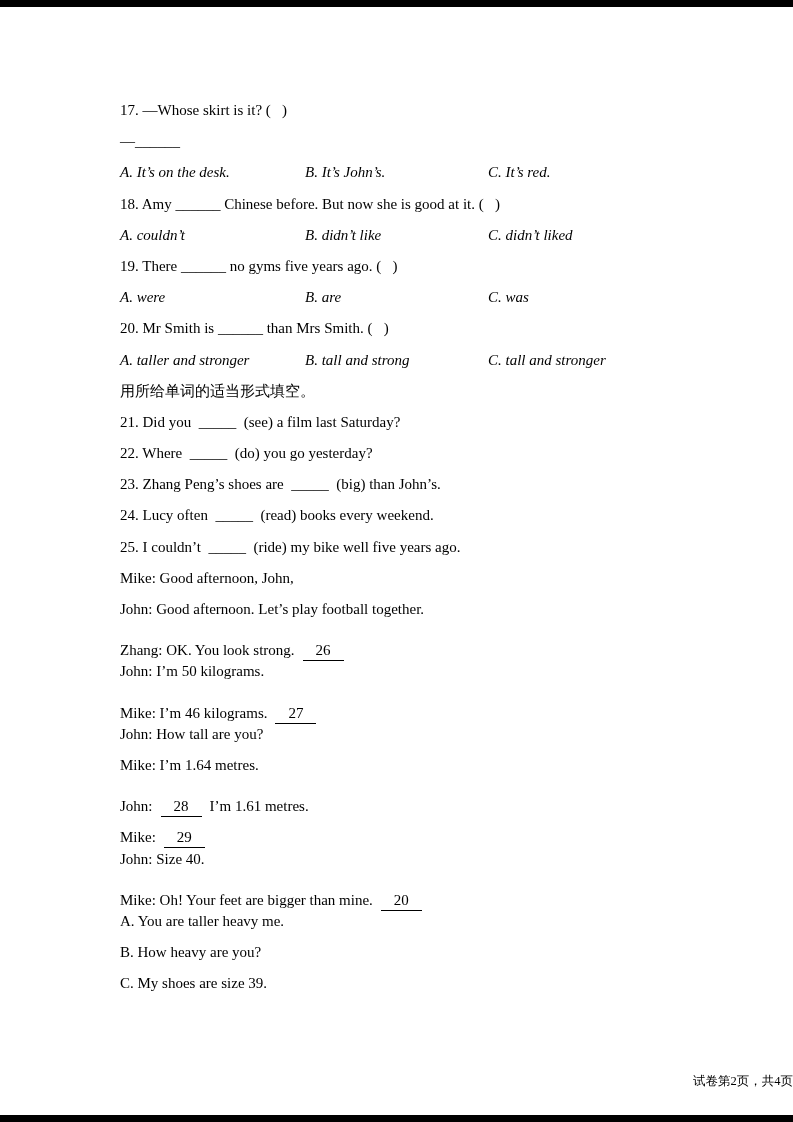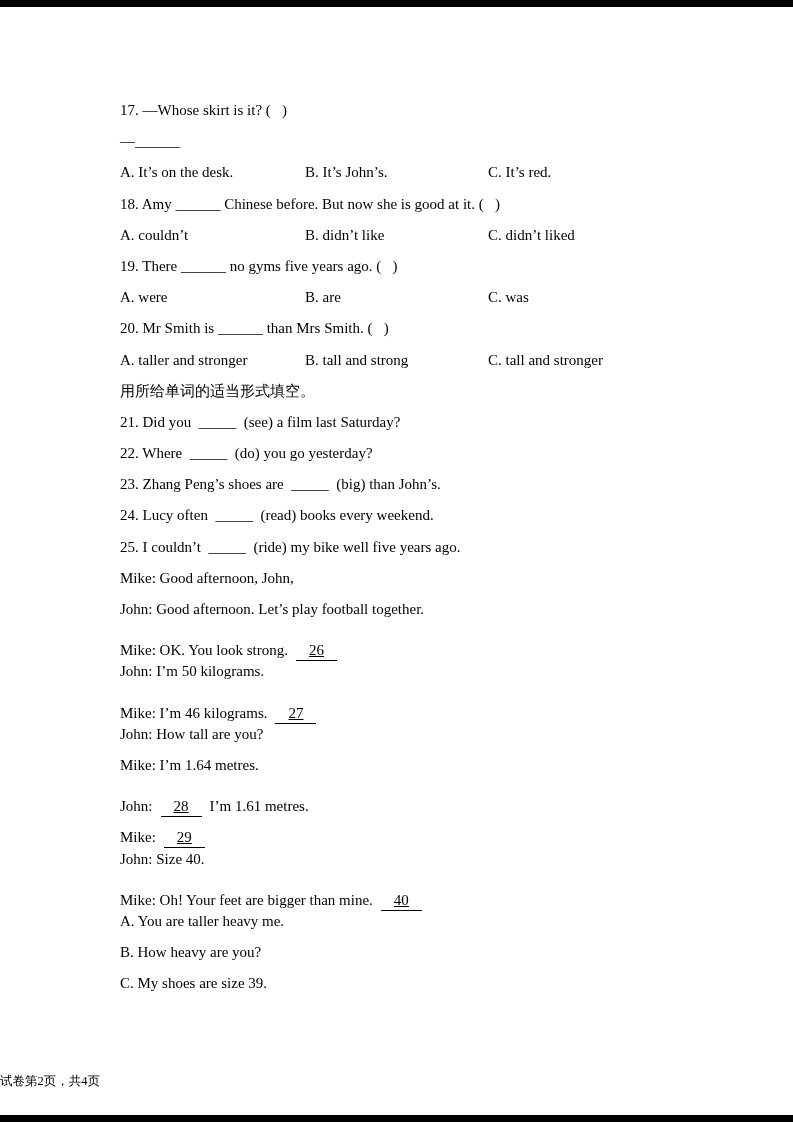--- a/index.html
+++ b/index.html
@@ -28,40 +28,39 @@
     left: 120px;
     width: 560px;
   }
   .line {
     margin: 0;
     padding: 0;
     height: 31.2px;
     line-height: 31.2px;
     white-space: nowrap;
   }
-  .options { display: flex; }
+  .options { display: flex; font-style: italic; }
   .opt { display: block; }
   .opt-a { width: 185px; }
   .opt-b { width: 183px; }
   .opt-c { flex: 1; }
   .num-blank {
     display: inline-block;
     line-height: 19px;
     padding: 0 13px;
     margin: 16px 8px;
     border-bottom: 1px solid #000;
     text-align: center;
-    text-decoration: underline;
   }
   .footer {
     position: absolute;
     top: 1072px;
     left: 0;
     width: 100%;
-    text-align: left;
+    text-align: right;
     font-size: 12.5px;
     line-height: 18px;
   }
 </style>
 </head>
 <body>
 
 <div class="page-bar top"></div>
 
 <div class="content">
@@ -99,29 +98,29 @@
 
   <p class="line">21. Did you &nbsp;_____&nbsp; (see) a film last Saturday?</p>
   <p class="line">22. Where &nbsp;_____&nbsp; (do) you go yesterday?</p>
   <p class="line">23. Zhang Peng’s shoes are &nbsp;_____&nbsp; (big) than John’s.</p>
   <p class="line">24. Lucy often &nbsp;_____&nbsp; (read) books every weekend.</p>
   <p class="line">25. I couldn’t &nbsp;_____&nbsp; (ride) my bike well five years ago.</p>
 
 
   <p class="line"><span>Mike: Good afternoon, John,</span></p>
   <p class="line"><span>John: Good afternoon. Let’s play football together.</span></p>
-  <p class="line"><span>Mike: OK. You look strong.</span><span class="num-blank">26</span></p>
+  <p class="line"><span>Zhang: OK. You look strong.</span><span class="num-blank">26</span></p>
   <p class="line"><span>John: I’m 50 kilograms.</span></p>
   <p class="line"><span>Mike: I’m 46 kilograms.</span><span class="num-blank">27</span></p>
   <p class="line"><span>John: How tall are you?</span></p>
   <p class="line"><span>Mike: I’m 1.64 metres.</span></p>
   <p class="line"><span>John:</span><span class="num-blank">28</span><span>I’m 1.61 metres.</span></p>
   <p class="line"><span>Mike:</span><span class="num-blank">29</span></p>
   <p class="line"><span>John: Size 40.</span></p>
-  <p class="line"><span>Mike: Oh! Your feet are bigger than mine.</span><span class="num-blank">40</span></p>
+  <p class="line"><span>Mike: Oh! Your feet are bigger than mine.</span><span class="num-blank">20</span></p>
 
   <p class="line">A. You are taller heavy me.</p>
   <p class="line">B. How heavy are you?</p>
   <p class="line">C. My shoes are size 39.</p>
 
 </div>
 
 <div class="footer">试卷第2页，共4页</div>
 
 <div class="page-bar bottom"></div>

